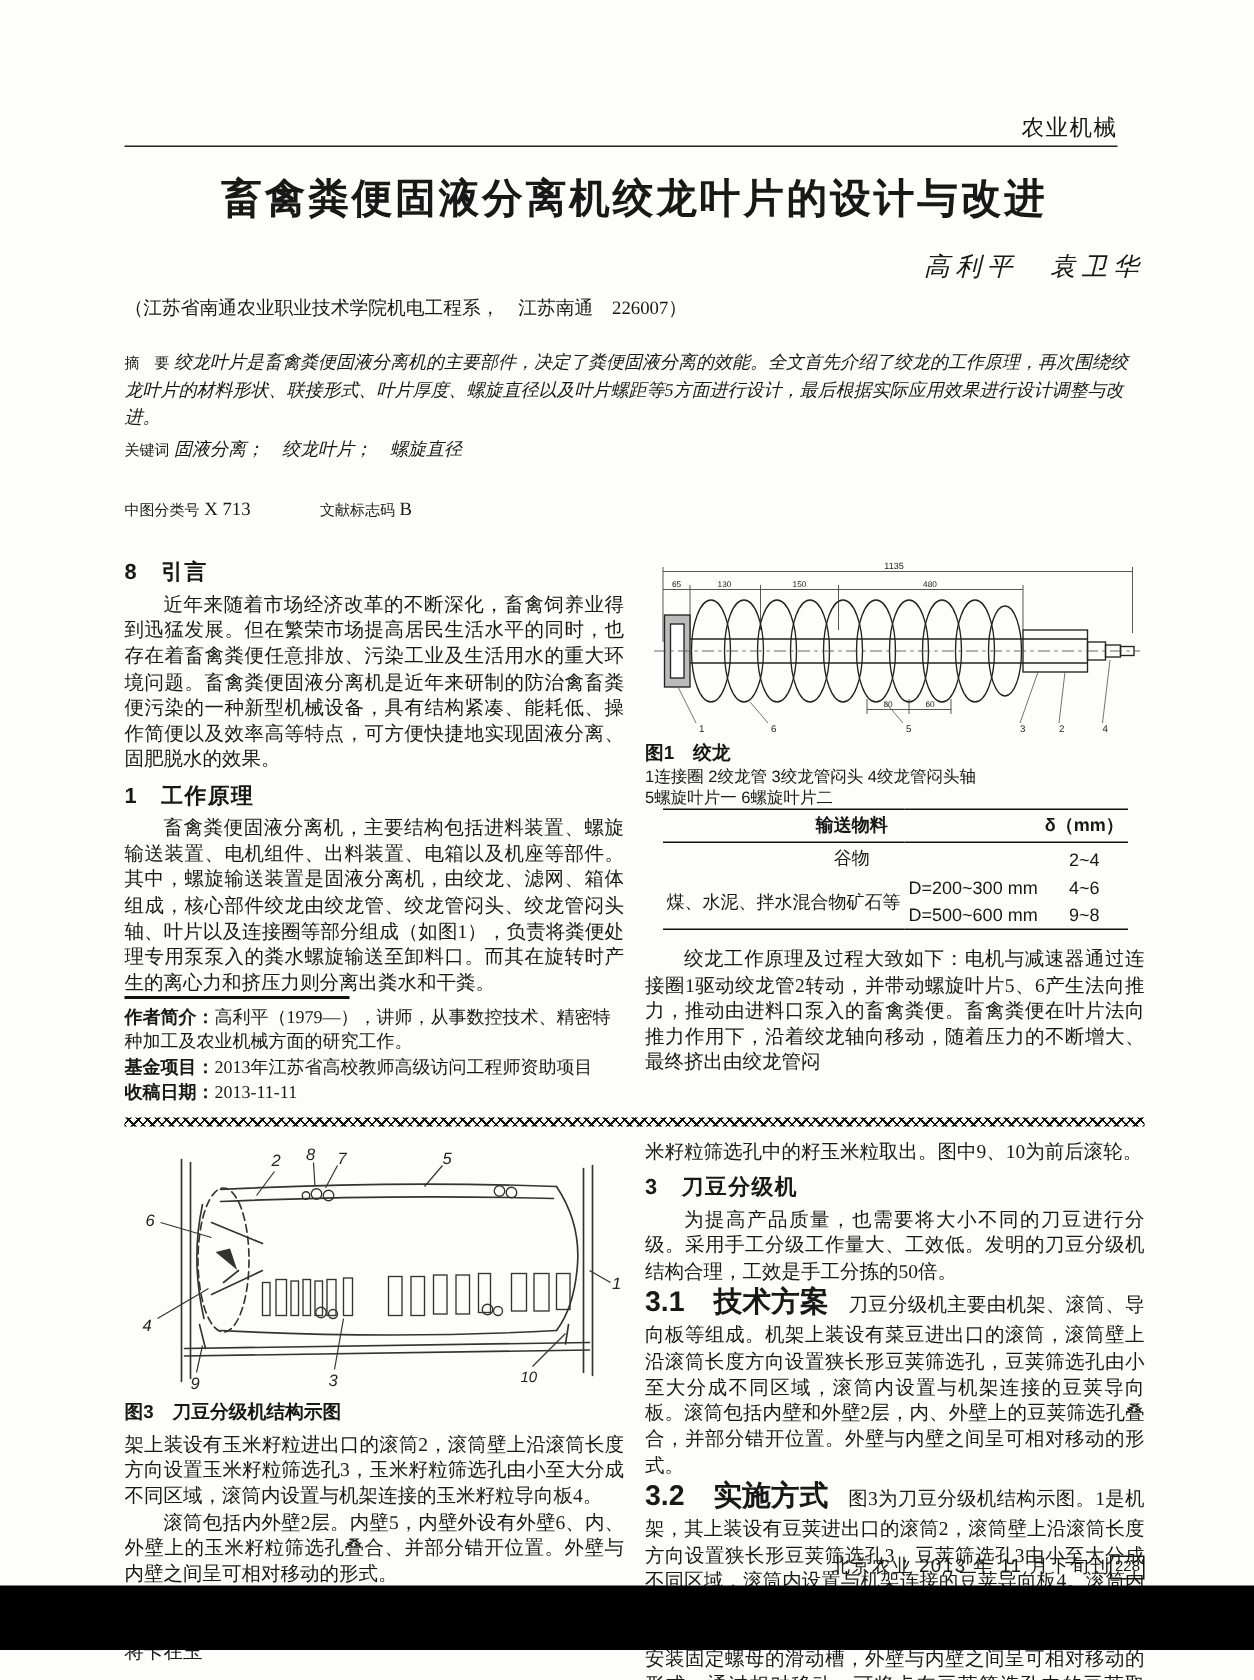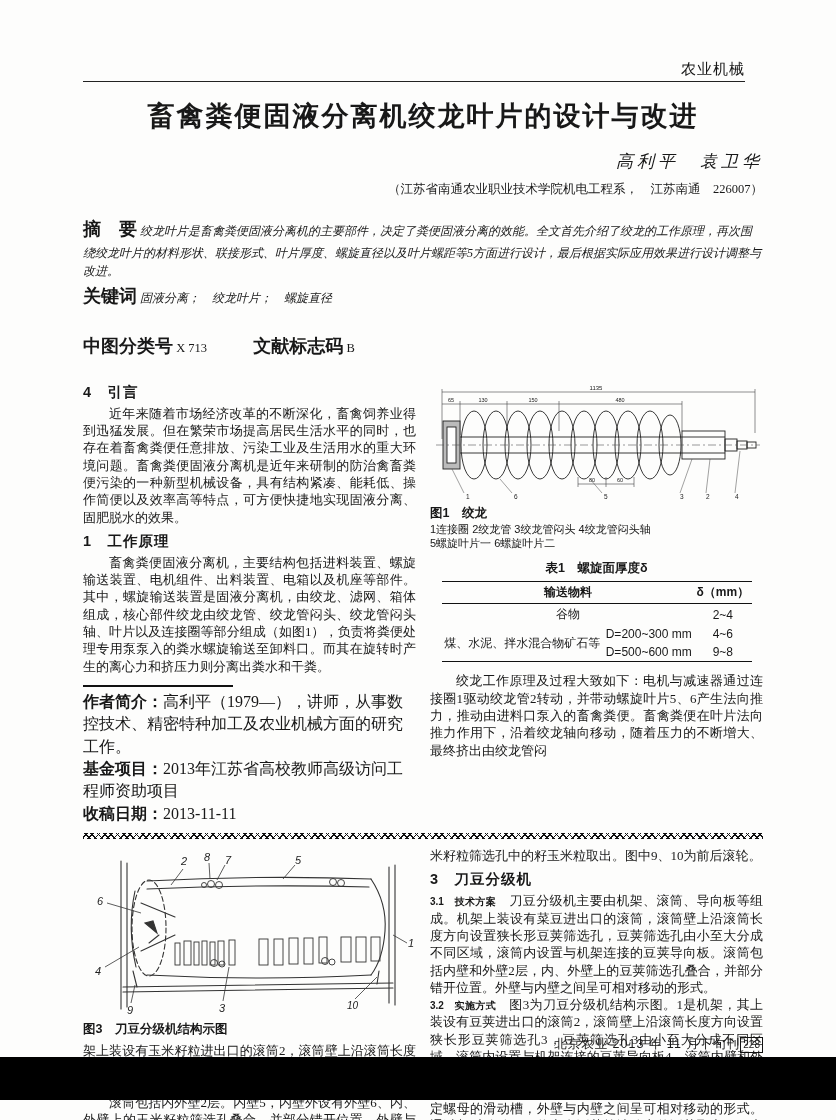--- a/index.html
+++ b/index.html
@@ -1,47 +1,47 @@
 <!DOCTYPE html>
 <html><head>
 <meta charset="utf-8">
 <style>
   html,body{margin:0;padding:0;background:#e8e8e8;}
   .sheet{position:relative;width:836px;height:1120px;background:#fdfdfc;overflow:hidden;
          font-family:"Liberation Serif","DejaVu Serif",serif;color:#181818;}
   .content{position:absolute;left:83px;top:0;width:680px;}
 
   
-  .col-head{margin-top:60px;width:662px;border-bottom:1.6px solid #222;
+  .col-head{margin-top:76px;width:662px;border-bottom:1.6px solid #222;
             display:flex;justify-content:flex-end;padding-bottom:2px;}
   .col-head span{font-family:"Liberation Sans","DejaVu Sans",sans-serif;font-size:15px;letter-spacing:1px;}
   .title{margin-top:16px;text-align:center;font-family:"Liberation Sans","DejaVu Sans",sans-serif;
          font-weight:bold;font-size:27px;letter-spacing:2px;}
   .authors{margin-top:16px;text-align:right;font-size:17px;font-style:italic;letter-spacing:4px;}
-  .affil{margin-top:8px;text-align:right;font-size:12.5px;}
+  .affil{margin-top:8px;text-align:left;font-size:12.5px;}
 
   
   .meta{margin-top:18px;font-size:12px;line-height:1.55;}
-  .meta .lbl{font-family:"Liberation Sans","DejaVu Sans",sans-serif;font-weight:bold;font-style:normal;font-size:18px;}
+  .meta .lbl{font-family:"Liberation Sans","DejaVu Sans",sans-serif;font-weight:normal;font-style:normal;font-size:10px;}
   .abstract-text,.kw-text{font-style:italic;}
   .meta-row{margin-top:2px;}
   .clc-row{margin-top:22px;font-size:12.5px;}
   .clc-row .gap{display:inline-block;width:40px;}
 
   
   .cols{display:flex;gap:14px;margin-top:16px;}
   .col{width:333px;}
   .sec-h{font-family:"Liberation Sans","DejaVu Sans",sans-serif;font-weight:bold;
          font-size:14.5px;margin:6px 0 3px 0;letter-spacing:1px;}
   p.body{margin:0;font-size:13px;line-height:1.33;text-align:justify;text-indent:2em;}
   p.body.noindent{text-indent:0;}
-  .runhead{font-family:"Liberation Sans","DejaVu Sans",sans-serif;font-weight:bold;font-size:10px;}
-
-  
-  .footnote{margin-top:10px;font-size:16px;line-height:1.4;}
+  .runhead{font-family:"Liberation Sans","DejaVu Sans",sans-serif;font-weight:bold;font-size:19px;}
+
+  
+  .footnote{font-size:12px;line-height:1.4;}
   .footnote .sep{width:150px;border-top:2px solid #111;margin-bottom:4px;}
   .footnote .lbl{font-family:"Liberation Sans","DejaVu Sans",sans-serif;font-weight:bold;}
 
   
   .fig{margin-top:4px;}
   .fig svg{display:block;}
   .fig-cap1{font-family:"Liberation Sans","DejaVu Sans",sans-serif;
             font-weight:bold;font-size:12.5px;margin-top:2px;}
   .fig-cap2{font-family:"Liberation Sans","DejaVu Sans",sans-serif;
             font-size:11px;line-height:1.3;}
@@ -97,21 +97,21 @@
         <span>X 713</span>
         <span class="gap"></span>
         <span class="lbl">文献标志码</span>
         <span>B</span>
       </div>
     </div>
 
     <div class="cols">
 
       <div class="col">
-        <div class="sec-h">4　引言</div>
+        <div class="sec-h">8　引言</div>
         <p class="body">近年来随着市场经济改革的不断深化，畜禽饲养业得到迅猛发展。但在繁荣市场提高居民生活水平的同时，也存在着畜禽粪便任意排放、污染工业及生活用水的重大环境问题。畜禽粪便固液分离机是近年来研制的防治禽畜粪便污染的一种新型机械设备，具有结构紧凑、能耗低、操作简便以及效率高等特点，可方便快捷地实现固液分离、固肥脱水的效果。</p>
         <div class="sec-h">1　工作原理</div>
         <p class="body">畜禽粪便固液分离机，主要结构包括进料装置、螺旋输送装置、电机组件、出料装置、电箱以及机座等部件。其中，螺旋输送装置是固液分离机，由绞龙、滤网、箱体组成，核心部件绞龙由绞龙管、绞龙管闷头、绞龙管闷头轴、叶片以及连接圈等部分组成（如图1），负责将粪便处理专用泵泵入的粪水螺旋输送至卸料口。而其在旋转时产生的离心力和挤压力则分离出粪水和干粪。</p>
 
         <div class="footnote">
           <div class="sep"></div>
           <div>
             <span class="lbl">作者简介：</span><span>高利平（1979—），讲师，从事数控技术、精密特种加工及农业机械方面的研究工作。</span>
           </div>
           <div>
@@ -191,21 +191,20 @@
             <text x="174" y="118" font-size="6.5">5</text>
             <text x="250" y="118" font-size="6.5">3</text>
             <text x="276" y="118" font-size="6.5">2</text>
             <text x="305" y="118" font-size="6.5">4</text>
           </svg>
           <div class="fig-cap1">图1　绞龙</div>
           <div class="fig-cap2">1连接圈 2绞龙管 3绞龙管闷头 4绞龙管闷头轴</div>
           <div class="fig-cap2">5螺旋叶片一 6螺旋叶片二</div>
         </div>
 
-        <div class="tbl-title">表1　螺旋面厚度δ</div>
         <table class="t1">
           <tbody>
               <tr class="hdr">
             <td colspan="2">输送物料</td>
             <td>δ（mm）</td>
           </tr>
           <tr>
             <td colspan="2">谷物</td>
             <td>2~4</td>
           </tr>
@@ -313,20 +312,21 @@
           <div class="fig-cap1">图3　刀豆分级机结构示图</div>
         </div>
         <p class="body noindent" style="margin-top:4px;">架上装设有玉米籽粒进出口的滚筒2，滚筒壁上沿滚筒长度方向设置玉米籽粒筛选孔3，玉米籽粒筛选孔由小至大分成不同区域，滚筒内设置与机架连接的玉米籽粒导向板4。</p>
         <p class="body">滚筒包括内外壁2层。内壁5，内壁外设有外壁6、内、外壁上的玉米籽粒筛选孔叠合、并部分错开位置。外壁与内壁之间呈可相对移动的形式。</p>
         <p class="body">图2中还有外壁固定螺母7、安装固定螺母的滑动槽8，外壁与内壁之间呈可相对移动的形式。通过相对移动，可将卡在玉</p>
       </div>
 
       <div class="col">
         <p class="body noindent">米籽粒筛选孔中的籽玉米粒取出。图中9、10为前后滚轮。</p>
         <div class="sec-h">3　刀豆分级机</div>
+        <p class="body">为提高产品质量，也需要将大小不同的刀豆进行分级。采用手工分级工作量大、工效低。发明的刀豆分级机结构合理，工效是手工分拣的50倍。</p>
         <p class="body noindent"><span class="runhead">3.1　技术方案</span>　<span>刀豆分级机主要由机架、滚筒、导向板等组成。机架上装设有菜豆进出口的滚筒，滚筒壁上沿滚筒长度方向设置狭长形豆荚筛选孔，豆荚筛选孔由小至大分成不同区域，滚筒内设置与机架连接的豆荚导向板。滚筒包括内壁和外壁2层，内、外壁上的豆荚筛选孔叠合，并部分错开位置。外壁与内壁之间呈可相对移动的形式。</span></p>
         <p class="body noindent"><span class="runhead">3.2　实施方式</span>　<span>图3为刀豆分级机结构示图。1是机架，其上装设有豆荚进出口的滚筒2，滚筒壁上沿滚筒长度方向设置狭长形豆荚筛选孔3，豆荚筛选孔3由小至大分成不同区域，滚筒内设置与机架连接的豆荚导向板4。滚筒内壁和外壁2层。内壁5、内壁外设有外壁6，内、外壁上的豆荚筛选孔叠合、并部分错开位置。7是外壁固定螺母，8是安装固定螺母的滑动槽，外壁与内壁之间呈可相对移动的形式。通过相对移动，可将卡在豆荚筛选孔中的豆荚取出。图中9、10是前后滚轮。</span></p>
       </div>
     </div>
   </div>
 
   <div class="footer">
     <span class="ft">北京农业 2013 年 11 月下旬刊</span>
     <span class="pageno">228</span>
   </div>

